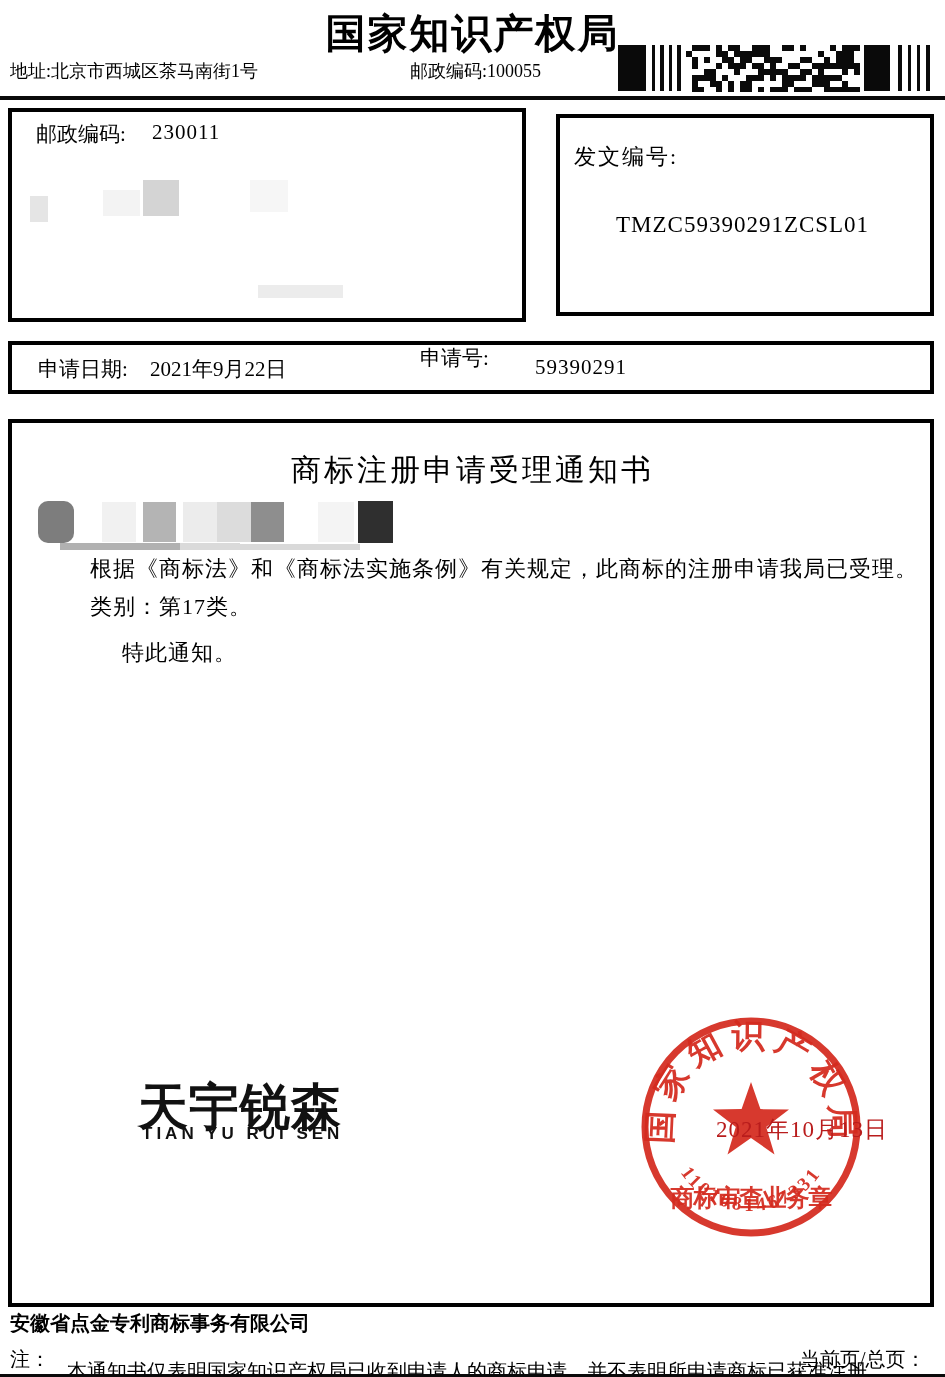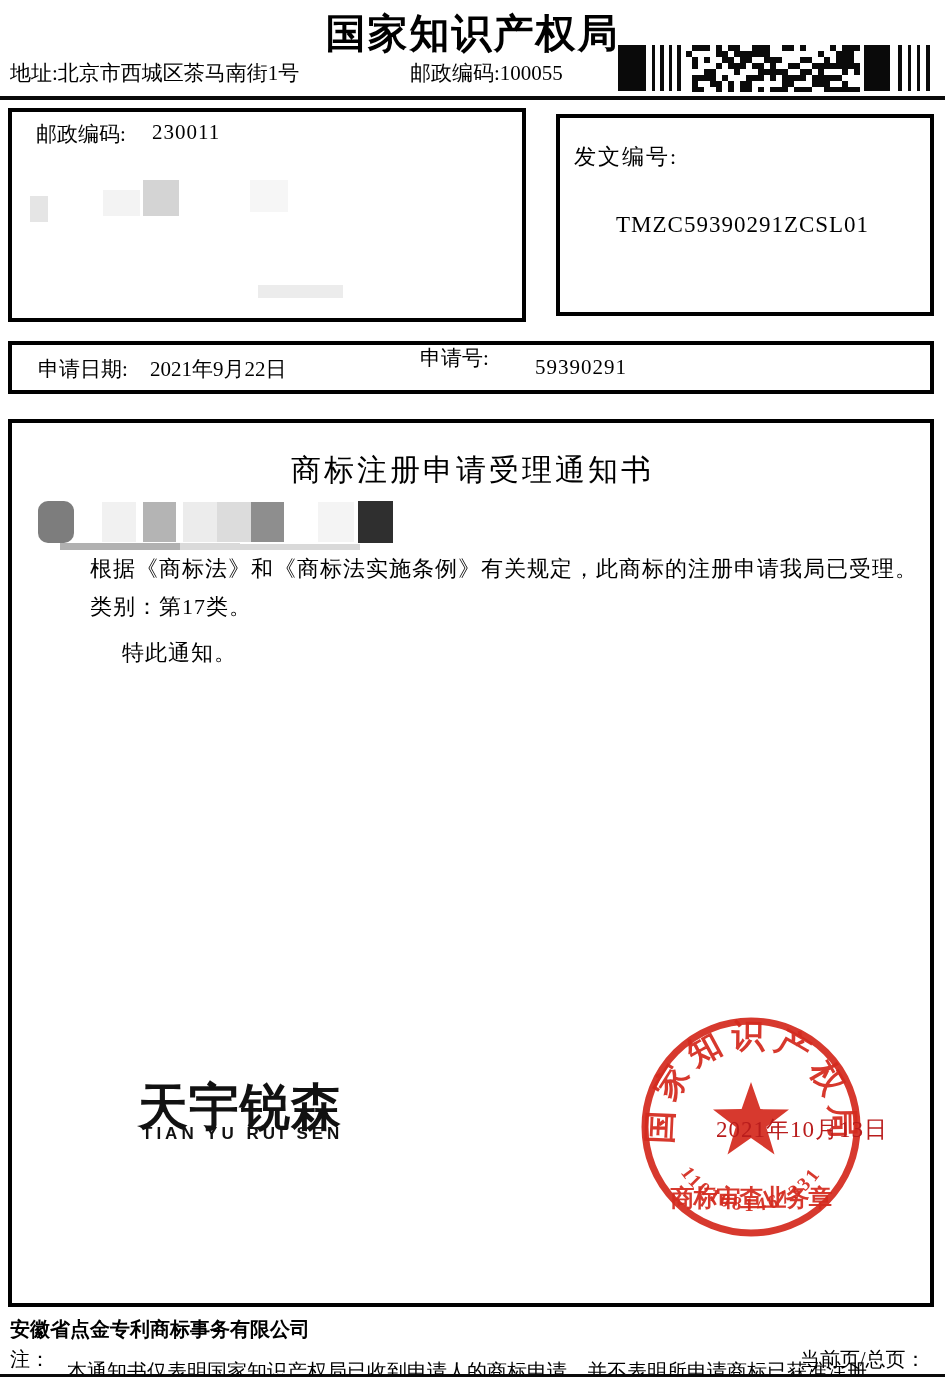--- a/index.html
+++ b/index.html
@@ -4,21 +4,21 @@
 <style>
   html,body{margin:0;padding:0;background:#ffffff;}
   .page{
     position:relative;width:945px;height:1377px;background:#fff;
     font-family:"Liberation Serif","DejaVu Serif",serif;color:#000;overflow:hidden;
   }
   .abs{position:absolute;}
   .box{position:absolute;border:4px solid #000;box-sizing:border-box;background:#fff;}
   .rule{position:absolute;background:#0a0a0a;}
   .org-title{left:0;right:0;top:6px;text-align:center;font-size:40px;font-weight:bold;letter-spacing:2px;}
-  .hdr-line{font-size:21px;top:59px;}
+  .hdr-line{font-size:18px;top:59px;}
   .doc-title{left:0;right:0;top:450px;text-align:center;font-size:30px;letter-spacing:3px;}
   .body-text{font-size:22px;letter-spacing:1px;}
   .label{font-size:21px;}
   .logo-cn{font-family:"Liberation Sans","DejaVu Sans",sans-serif;font-weight:bold;font-size:50px;letter-spacing:1px;color:#111;}
   .logo-en{font-family:"Liberation Sans","DejaVu Sans",sans-serif;font-weight:bold;font-size:17px;letter-spacing:4px;color:#111;}
   .stamp-date{font-size:23px;color:#b91c1c;z-index:5;letter-spacing:1px;margin-left:36px;}
   .footer-agency{font-size:20px;font-weight:bold;}
   .footer-note{font-size:20px;}
   .redaction{position:absolute;}
   svg text{font-family:"Liberation Serif","DejaVu Serif",serif;}
@@ -204,21 +204,21 @@
     <text font-size="33" font-weight="bold" fill="#d42a1e" letter-spacing="8" opacity="0.93">
       <textPath href="#arcTop" startOffset="4">国家知识产权局</textPath>
     </text>
     <text font-size="19" font-weight="bold" fill="#d42a1e" letter-spacing="3.5" opacity="0.93">
       <textPath href="#arcBot" startOffset="4">1101081467331</textPath>
     </text>
     <text x="115" y="196" text-anchor="middle" font-size="24" font-weight="bold" fill="#d42a1e" letter-spacing="-1" opacity="0.93">商标审查业务章</text>
   </svg>
   <div class="abs stamp-date" style="left:680px;top:1114px;">2021年10月13日</div>
 
-  <div class="abs footer-agency" style="left:10px;top:1310px;margin-top:6px;">安徽省点金专利商标事务有限公司</div>
+  <div class="abs footer-agency" style="left:10px;top:1310px;">安徽省点金专利商标事务有限公司</div>
   <div class="abs footer-note" style="left:10px;top:1346px;">注：</div>
   <div class="abs footer-note" style="left:67px;top:1346px;margin-top:12px;">本通知书仅表明国家知识产权局已收到申请人的商标申请，并不表明所申请商标已获准注册。</div>
   <div class="abs footer-note" style="left:800px;top:1346px;">当前页/总页：1/1</div>
   <div class="rule" style="left:0;top:1374px;width:945px;height:3px;"></div>
 
 <div class="redaction" style="left: 30px; top: 196px; width: 18px; height: 26px; background: rgb(222, 222, 222); opacity: 0.8; border-radius: 0px;"></div>
     <div class="redaction" style="left: 103px; top: 190px; width: 37px; height: 26px; background: rgb(243, 243, 243); opacity: 1; border-radius: 0px;"></div>
     <div class="redaction" style="left: 143px; top: 180px; width: 36px; height: 36px; background: rgb(212, 212, 212); opacity: 1; border-radius: 0px;"></div>
     <div class="redaction" style="left: 250px; top: 180px; width: 38px; height: 32px; background: rgb(246, 246, 246); opacity: 1; border-radius: 0px;"></div>
     <div class="redaction" style="left: 258px; top: 285px; width: 85px; height: 13px; background: rgb(236, 236, 236); opacity: 1; border-radius: 0px;"></div>

